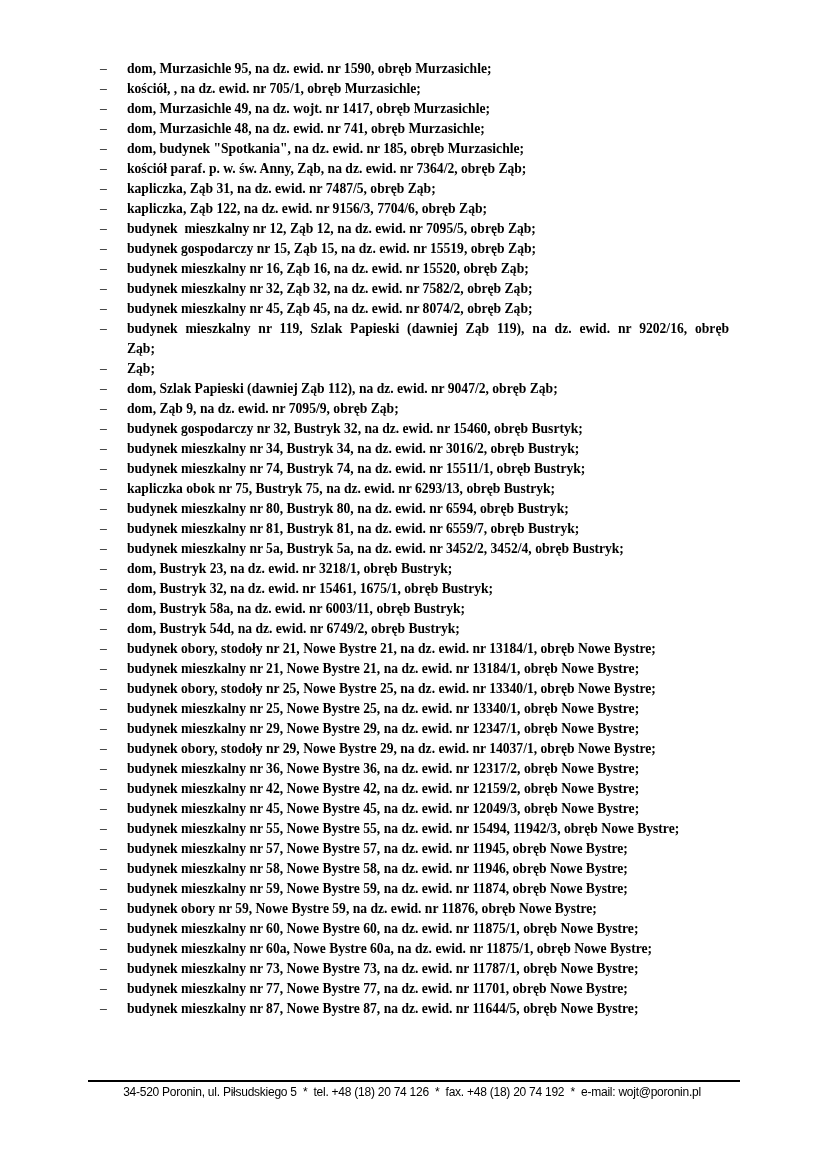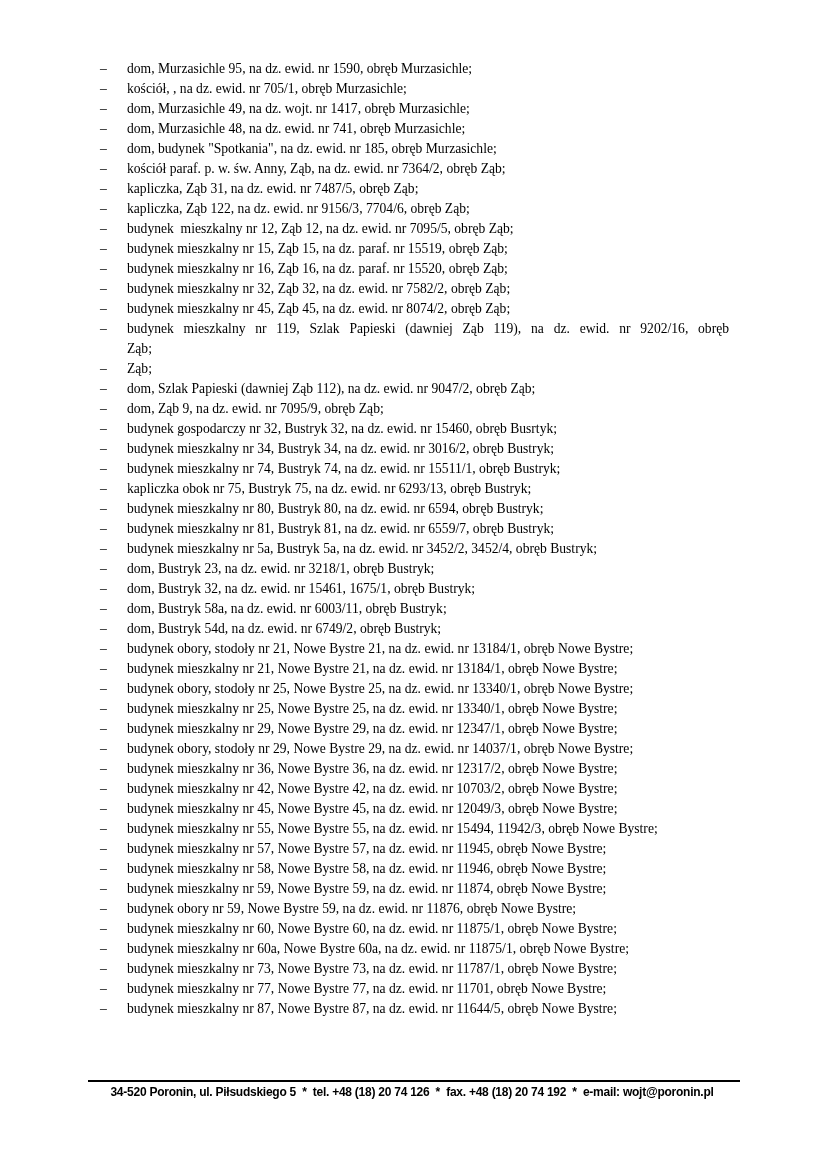--- a/index.html
+++ b/index.html
@@ -18,40 +18,40 @@
   }
   .item {
     display:flex;
     font-size:13.6px;
     line-height:20px;
   }
   .bullet {
     flex:0 0 27px;
     width:27px;
   }
-  .text { flex:1; min-width:0; }
+  .text { flex:1; min-width:0;font-weight:bold; }
   .text.single { white-space:nowrap; }
   .wrapline1 {
     display:block;
     text-align:justify;
     text-align-last:justify;
   }
   .wrapline2 { display:block; }
   .footer-rule {
     position:absolute;
     left:88px; top:1080px;
     width:652px; height:0;
     border-top:2.4px solid #000000;
   }
   .footer-text {
     position:absolute;
     left:83px; top:1084px;
     width:658px;
     font-family:"Liberation Sans", sans-serif;
-    font-weight:bold;
+    font-weight:normal;
     font-size:12px;
     letter-spacing:-0.25px;
     line-height:16px;
     white-space:nowrap;
     text-align:center;
   }
 </style>
 </head>
 <body>
 
@@ -88,25 +88,25 @@
       <div class="item">
         <span class="bullet">–</span>
         <span class="text single">kapliczka, Ząb 122, na dz. ewid. nr 9156/3, 7704/6, obręb Ząb;</span>
       </div>
       <div class="item">
         <span class="bullet">–</span>
         <span class="text single">budynek&nbsp; mieszkalny nr 12, Ząb 12, na dz. ewid. nr 7095/5, obręb Ząb;</span>
       </div>
       <div class="item">
         <span class="bullet">–</span>
-        <span class="text single">budynek mieszkalny nr 15, Ząb 15, na dz. paraf. nr 15519, obręb Ząb;</span>
-      </div>
-      <div class="item">
-        <span class="bullet">–</span>
-        <span class="text single">budynek mieszkalny nr 16, Ząb 16, na dz. paraf. nr 15520, obręb Ząb;</span>
+        <span class="text single">budynek gospodarczy nr 15, Ząb 15, na dz. ewid. nr 15519, obręb Ząb;</span>
+      </div>
+      <div class="item">
+        <span class="bullet">–</span>
+        <span class="text single">budynek mieszkalny nr 16, Ząb 16, na dz. ewid. nr 15520, obręb Ząb;</span>
       </div>
       <div class="item">
         <span class="bullet">–</span>
         <span class="text single">budynek mieszkalny nr 32, Ząb 32, na dz. ewid. nr 7582/2, obręb Ząb;</span>
       </div>
       <div class="item">
         <span class="bullet">–</span>
         <span class="text single">budynek mieszkalny nr 45, Ząb 45, na dz. ewid. nr 8074/2, obręb Ząb;</span>
       </div>
       <div class="item">
@@ -197,21 +197,21 @@
       <div class="item">
         <span class="bullet">–</span>
         <span class="text single">budynek obory, stodoły nr 29, Nowe Bystre 29, na dz. ewid. nr 14037/1, obręb Nowe Bystre;</span>
       </div>
       <div class="item">
         <span class="bullet">–</span>
         <span class="text single">budynek mieszkalny nr 36, Nowe Bystre 36, na dz. ewid. nr 12317/2, obręb Nowe Bystre;</span>
       </div>
       <div class="item">
         <span class="bullet">–</span>
-        <span class="text single">budynek mieszkalny nr 42, Nowe Bystre 42, na dz. ewid. nr 10703/2, obręb Nowe Bystre;</span>
+        <span class="text single">budynek mieszkalny nr 42, Nowe Bystre 42, na dz. ewid. nr 12159/2, obręb Nowe Bystre;</span>
       </div>
       <div class="item">
         <span class="bullet">–</span>
         <span class="text single">budynek mieszkalny nr 45, Nowe Bystre 45, na dz. ewid. nr 12049/3, obręb Nowe Bystre;</span>
       </div>
       <div class="item">
         <span class="bullet">–</span>
         <span class="text single">budynek mieszkalny nr 55, Nowe Bystre 55, na dz. ewid. nr 15494, 11942/3, obręb Nowe Bystre;</span>
       </div>
       <div class="item">

